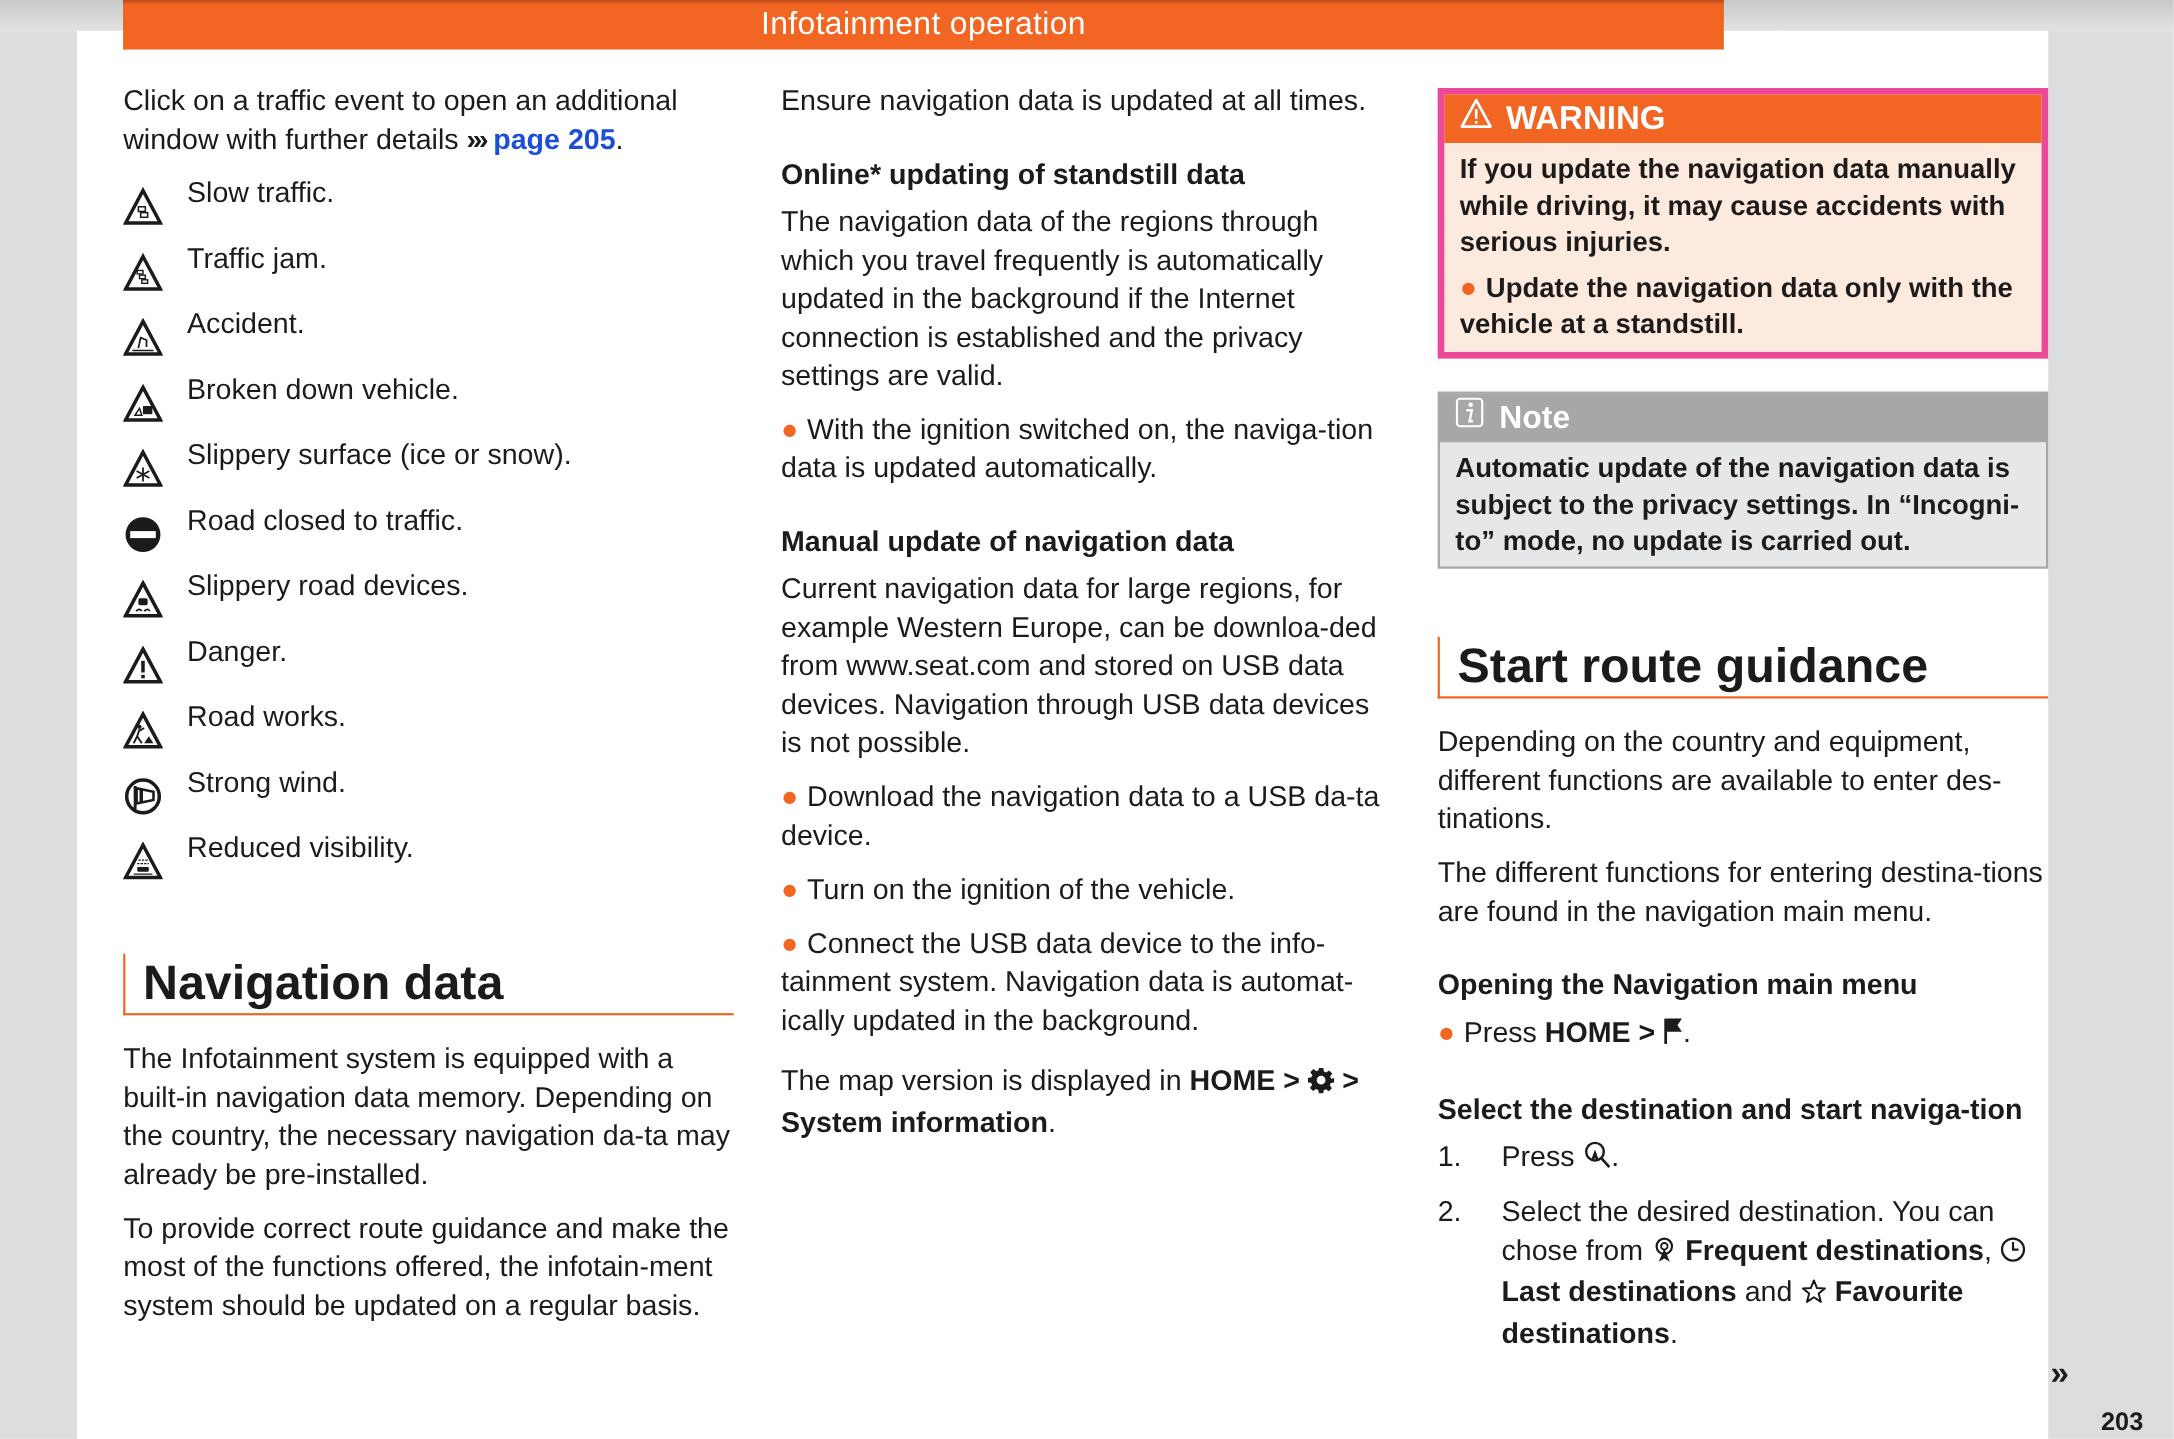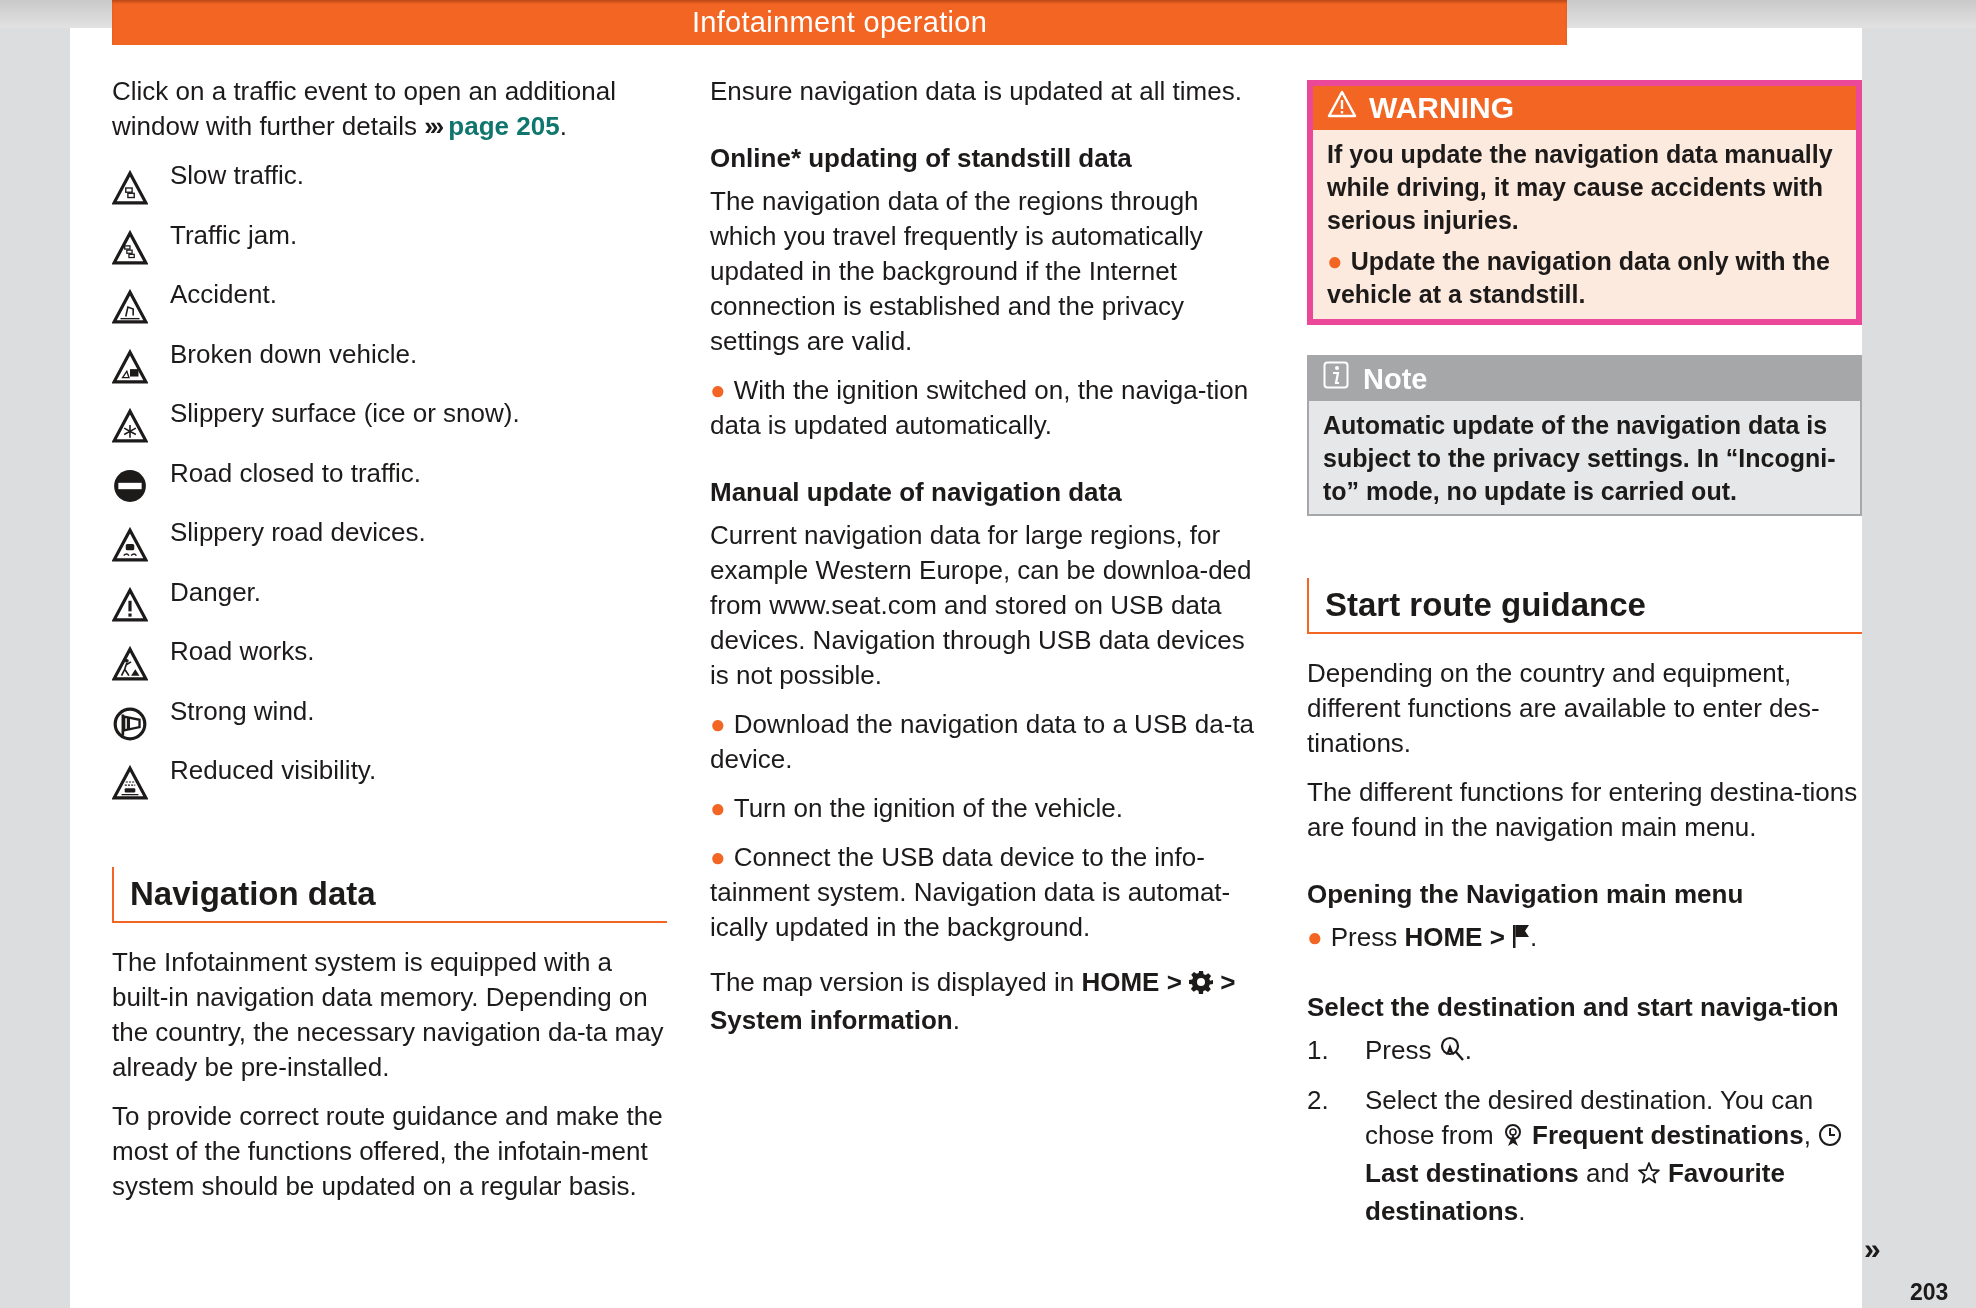--- a/index.html
+++ b/index.html
@@ -10,27 +10,27 @@
               background:linear-gradient(#c9c9c9,#e2e2e2); }
   .banner { position:absolute; left:112px; top:0; width:1455px; height:45px; background:#f26522;
             box-shadow: inset 0 3px 3px -1px #b8481a; color:#fff; font-size:29px; text-align:center;
             line-height:45px; letter-spacing:0.3px; }
   .col { position:absolute; top:74px; font-size:26px; line-height:35px; }
   .col1 { left:112px; width:555px; }
   .col2 { left:710px; width:555px; }
   .col3 { left:1307px; width:555px; }
   p { margin:0 0 14px 0; }
   .b { font-weight:bold;margin-top:35px; }
-  .link { font-weight:bold; color:#0f766e; }
+  .link { font-weight:bold; color:#1d4ed8; }
   .chev { font-weight:bold; letter-spacing:-3px; }
   .icon-row { display:flex; align-items:flex-start; height:59.5px; }
   .icon-row .ico { width:58px; flex:none; padding-top:12px; }
   .icon-row .txt { line-height:35px; }
   .sec-h { position:relative; border-left:2px solid #f26522; border-bottom:2px solid #f26522;
-           padding:6px 0 6px 16px; font-weight:bold; font-size:33px; line-height:42px; margin:0; }
+           padding:6px 0 6px 16px; font-weight:bold; font-size:44px; line-height:42px; margin:0; }
   .sub-h { font-weight:bold; font-size:26px; margin:0 0 8px 0; }
   .bullet { position:relative; }
   .bullet .dot { color:#f26522; font-size:26px; margin-right:8px; }
   .warn { border:6px solid #ec4899; background:#fdeade; }
   .warn-h { background:#f26522; color:#fff; font-weight:bold; font-size:30px; height:44px; line-height:44px;
             padding-left:14px; display:flex; align-items:center; gap:12px; }
   .warn-b { padding:8px 14px 4px 14px; font-weight:bold; font-size:25px; line-height:33px; }
   .note { border:2px solid #a6a7a9; background:#e6e7e8; }
   .note-h { background:#a6a7a9; color:#fff; font-weight:bold; font-size:29px; height:44px; line-height:44px;
             padding-left:14px; display:flex; gap:14px; }

